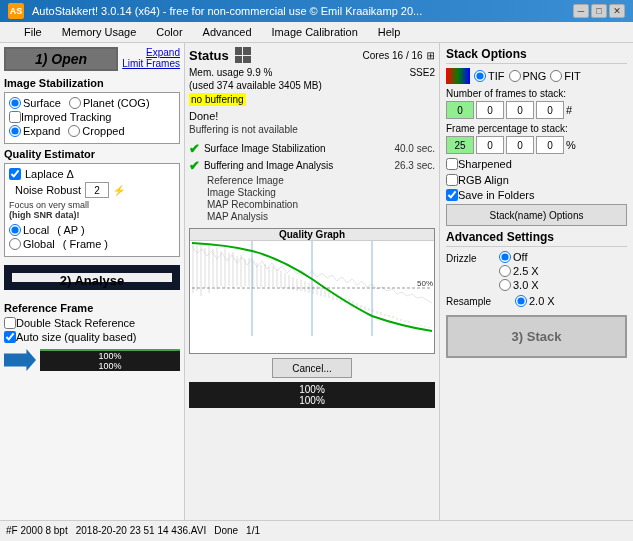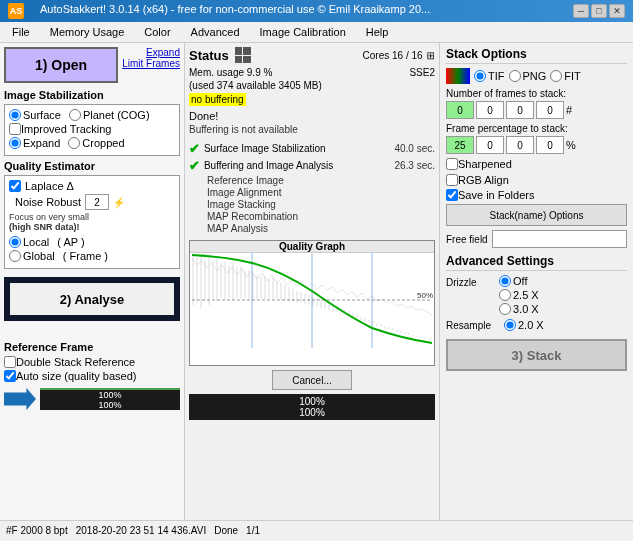--- a/index.html
+++ b/index.html
@@ -1,53 +1,53 @@
 <!DOCTYPE html>
 <html><head>
   <meta charset="utf-8">
   <style>
     * { box-sizing: border-box; margin: 0; padding: 0; }
     body { font-family: 'Segoe UI', Tahoma, Geneva, Verdana, sans-serif; font-size: 11px; background: #f0f0f0; width: 633px; height: 541px; overflow: hidden; }
     
     .title-bar { background: linear-gradient(to right, #1a6eb5, #3a8fd5); color: white; padding: 4px 8px; display: flex; align-items: center; justify-content: space-between; height: 22px; }
-    .title-bar-left { display: flex; align-items: flex-start; gap: 16px; font-size: 11px; }
+    .title-bar-left { display: flex; align-items: center; gap: 8px; font-size: 11px; }
     .title-bar-icon { width: 16px; height: 16px; background: #ff9900; border-radius: 2px; display: flex; align-items: center; justify-content: center; font-weight: bold; font-size: 9px; color: white; }
     .title-bar-buttons { display: flex; gap: 2px; }
     .title-btn { width: 16px; height: 14px; background: #d0d0d0; border: 1px solid #aaa; border-radius: 2px; font-size: 9px; display: flex; align-items: center; justify-content: center; cursor: pointer; color: #333; }
     
-    .menu-bar { background: #f0f0f0; border-bottom: 1px solid #ccc; padding: 2px 8px; display: flex; gap: 12px; }
+    .menu-bar { background: #f0f0f0; border-bottom: 1px solid #ccc; padding: 2px 20px; display: flex; gap: 12px; }
     .menu-item { font-size: 11px; cursor: pointer; padding: 2px 4px; }
     
     .main-content { display: flex; height: calc(541px - 22px - 22px - 20px); }
     
     
     .left-panel { width: 185px; border-right: 1px solid #ccc; padding: 4px; background: #f5f5f5; }
     
-    .open-btn { width: 100%; height: 36px; border: 2px solid #666; background: #c4b5fd; font-size: 14px; font-weight: bold; cursor: pointer; margin-bottom: 2px; display: flex; align-items: center; justify-content: center; }
+    .open-btn { width: 100%; height: 24px; border: 2px solid #666; background: #737373; font-size: 14px; font-weight: bold; cursor: pointer; margin-bottom: 2px; display: flex; align-items: center; justify-content: center; font-style: italic; }
     .expand-limit { display: flex; flex-direction: column; align-items: flex-end; font-size: 10px; margin-bottom: 4px; }
     .expand-link { color: #0000cc; cursor: pointer; text-decoration: underline; }
     
     .section-title { font-weight: bold; font-size: 11px; margin-bottom: 3px; margin-top: 4px; }
     .section-box { border: 1px solid #999; padding: 4px; margin-bottom: 4px; background: white; }
     
     .radio-row { display: flex; align-items: center; gap: 8px; margin-bottom: 2px; }
     .radio-item { display: flex; align-items: center; gap: 2px; cursor: pointer; }
     input[type="radio"] { margin: 0; width: 12px; height: 12px; }
     input[type="checkbox"] { margin: 0; width: 12px; height: 12px; }
     .checkbox-row { display: flex; align-items: center; margin-bottom: 2px; cursor: pointer; }
     
     .laplace-row { display: flex; align-items: center; gap: 4px; }
     .noise-row { display: flex; align-items: center; gap: 4px; margin-top: 2px; padding-left: 6px; }
     .noise-input { width: 24px; height: 16px; border: 1px solid #999; text-align: center; font-size: 10px; }
     .snr-note { font-size: 9px; color: #333; margin-top: 2px; }
     .bold-note { font-weight: bold; }
     
     .local-global { margin-top: 4px; }
     
-    .analyse-btn { width: 100%; height: 44px; border: 6px solid #0f172a; background: #f0f0f0; font-size: 13px; font-weight: bold; cursor: pointer; margin-top: 4px; margin-bottom: 20px; }
+    .analyse-btn { width: 100%; height: 25px; border: 8px solid #0f172a; background: #f0f0f0; font-size: 13px; font-weight: bold; cursor: pointer; margin-top: 4px; margin-bottom: 12px; }
     
     .ref-frame-title { font-weight: bold; margin-bottom: 3px; }
     
     .arrow-progress { display: flex; align-items: center; gap: 4px; margin-top: 6px; }
     .blue-arrow { width: 32px; height: 22px; background: #1a6eb5; clip-path: polygon(0 20%, 70% 20%, 70% 0, 100% 50%, 70% 100%, 70% 80%, 0 80%); }
     .progress-bar-container { flex: 1; }
     .progress-bar-outer { width: 100%; height: 22px; background: #1a1a1a; display: flex; flex-direction: column; justify-content: center; }
     .progress-bar-inner { height: 10px; background: #4a9f4a; width: 100%; }
     .progress-text { color: white; font-size: 9px; text-align: center; }
     
@@ -108,24 +108,24 @@
     .free-field-row { display: flex; align-items: center; gap: 4px; margin-bottom: 6px; }
     .free-field-label { font-size: 10px; white-space: nowrap; }
     .free-field-input { flex: 1; height: 18px; border: 1px solid #999; background: white; font-size: 10px; }
     
     .advanced-title { font-weight: bold; font-size: 12px; margin-bottom: 4px; border-bottom: 1px solid #ccc; padding-bottom: 2px; }
     
     .drizzle-row { display: flex; align-items: flex-start; gap: 8px; margin-bottom: 4px; }
     .drizzle-label { font-size: 10px; width: 45px; padding-top: 2px; }
     .drizzle-options { display: flex; flex-direction: column; gap: 2px; }
     
-    .resample-row { display: flex; align-items: center; gap: 13px; margin-bottom: 8px; }
+    .resample-row { display: flex; align-items: center; gap: 24px; margin-bottom: 8px; }
     .resample-label { font-size: 10px; width: 45px; }
     
-    .stack-btn { width: 100%; height: 32px; background: #d0d0d0; border: 2px solid #999; cursor: pointer; font-size: 13px; font-weight: bold; color: #666; }
+    .stack-btn { width: 100%; height: 43px; background: #d0d0d0; border: 2px solid #999; cursor: pointer; font-size: 13px; font-weight: bold; color: #666; }
     
     
     .status-bar { background: #f0f0f0; border-top: 1px solid #ccc; padding: 2px 6px; font-size: 10px; display: flex; gap: 8px; height: 20px; align-items: center; }
 
     svg { display: block; }
   </style>
 </head>
 <body>
 
 <div class="title-bar">
@@ -281,21 +281,20 @@
       <span class="check-green">✔</span>
       <span class="status-label">Surface Image Stabilization</span>
       <span class="status-time">40.0 sec.</span>
     </div>
     <div class="status-item">
       <span class="check-green">✔</span>
       <span class="status-label">Buffering and Image Analysis</span>
       <span class="status-time">26.3 sec.</span>
     </div>
     <div class="status-item-plain">Reference Image</div>
-    <div class="status-item-plain">Image Alignment</div>
     <div class="status-item-plain">Image Stacking</div>
     <div class="status-item-plain">MAP Recombination</div>
     <div class="status-item-plain">MAP Analysis</div>
 
     
     <div class="quality-graph">
       <div class="graph-title">Quality Graph</div>
       <div class="graph-area">
         <svg width="100%" height="95" viewBox="0 0 240 95">
 
@@ -438,24 +437,20 @@
       <span>RGB Align</span>
     </div>
 
     <div class="save-folders-row checkbox-row">
       <input type="checkbox" checked="" style="">
       <span>Save in Folders</span>
     </div>
 
     <button class="stack-name-btn">Stack(name) Options</button>
 
-    <div class="free-field-row">
-      <span class="free-field-label">Free field</span>
-      <input type="text" class="free-field-input" style="">
-    </div>
 
     <div class="advanced-title">Advanced Settings</div>
 
     
     <div class="drizzle-row">
       <span class="drizzle-label">Drizzle</span>
       <div class="drizzle-options">
         <label class="radio-item">
           <input type="radio" name="drizzle" checked="" style="">
           <span>Off</span>

